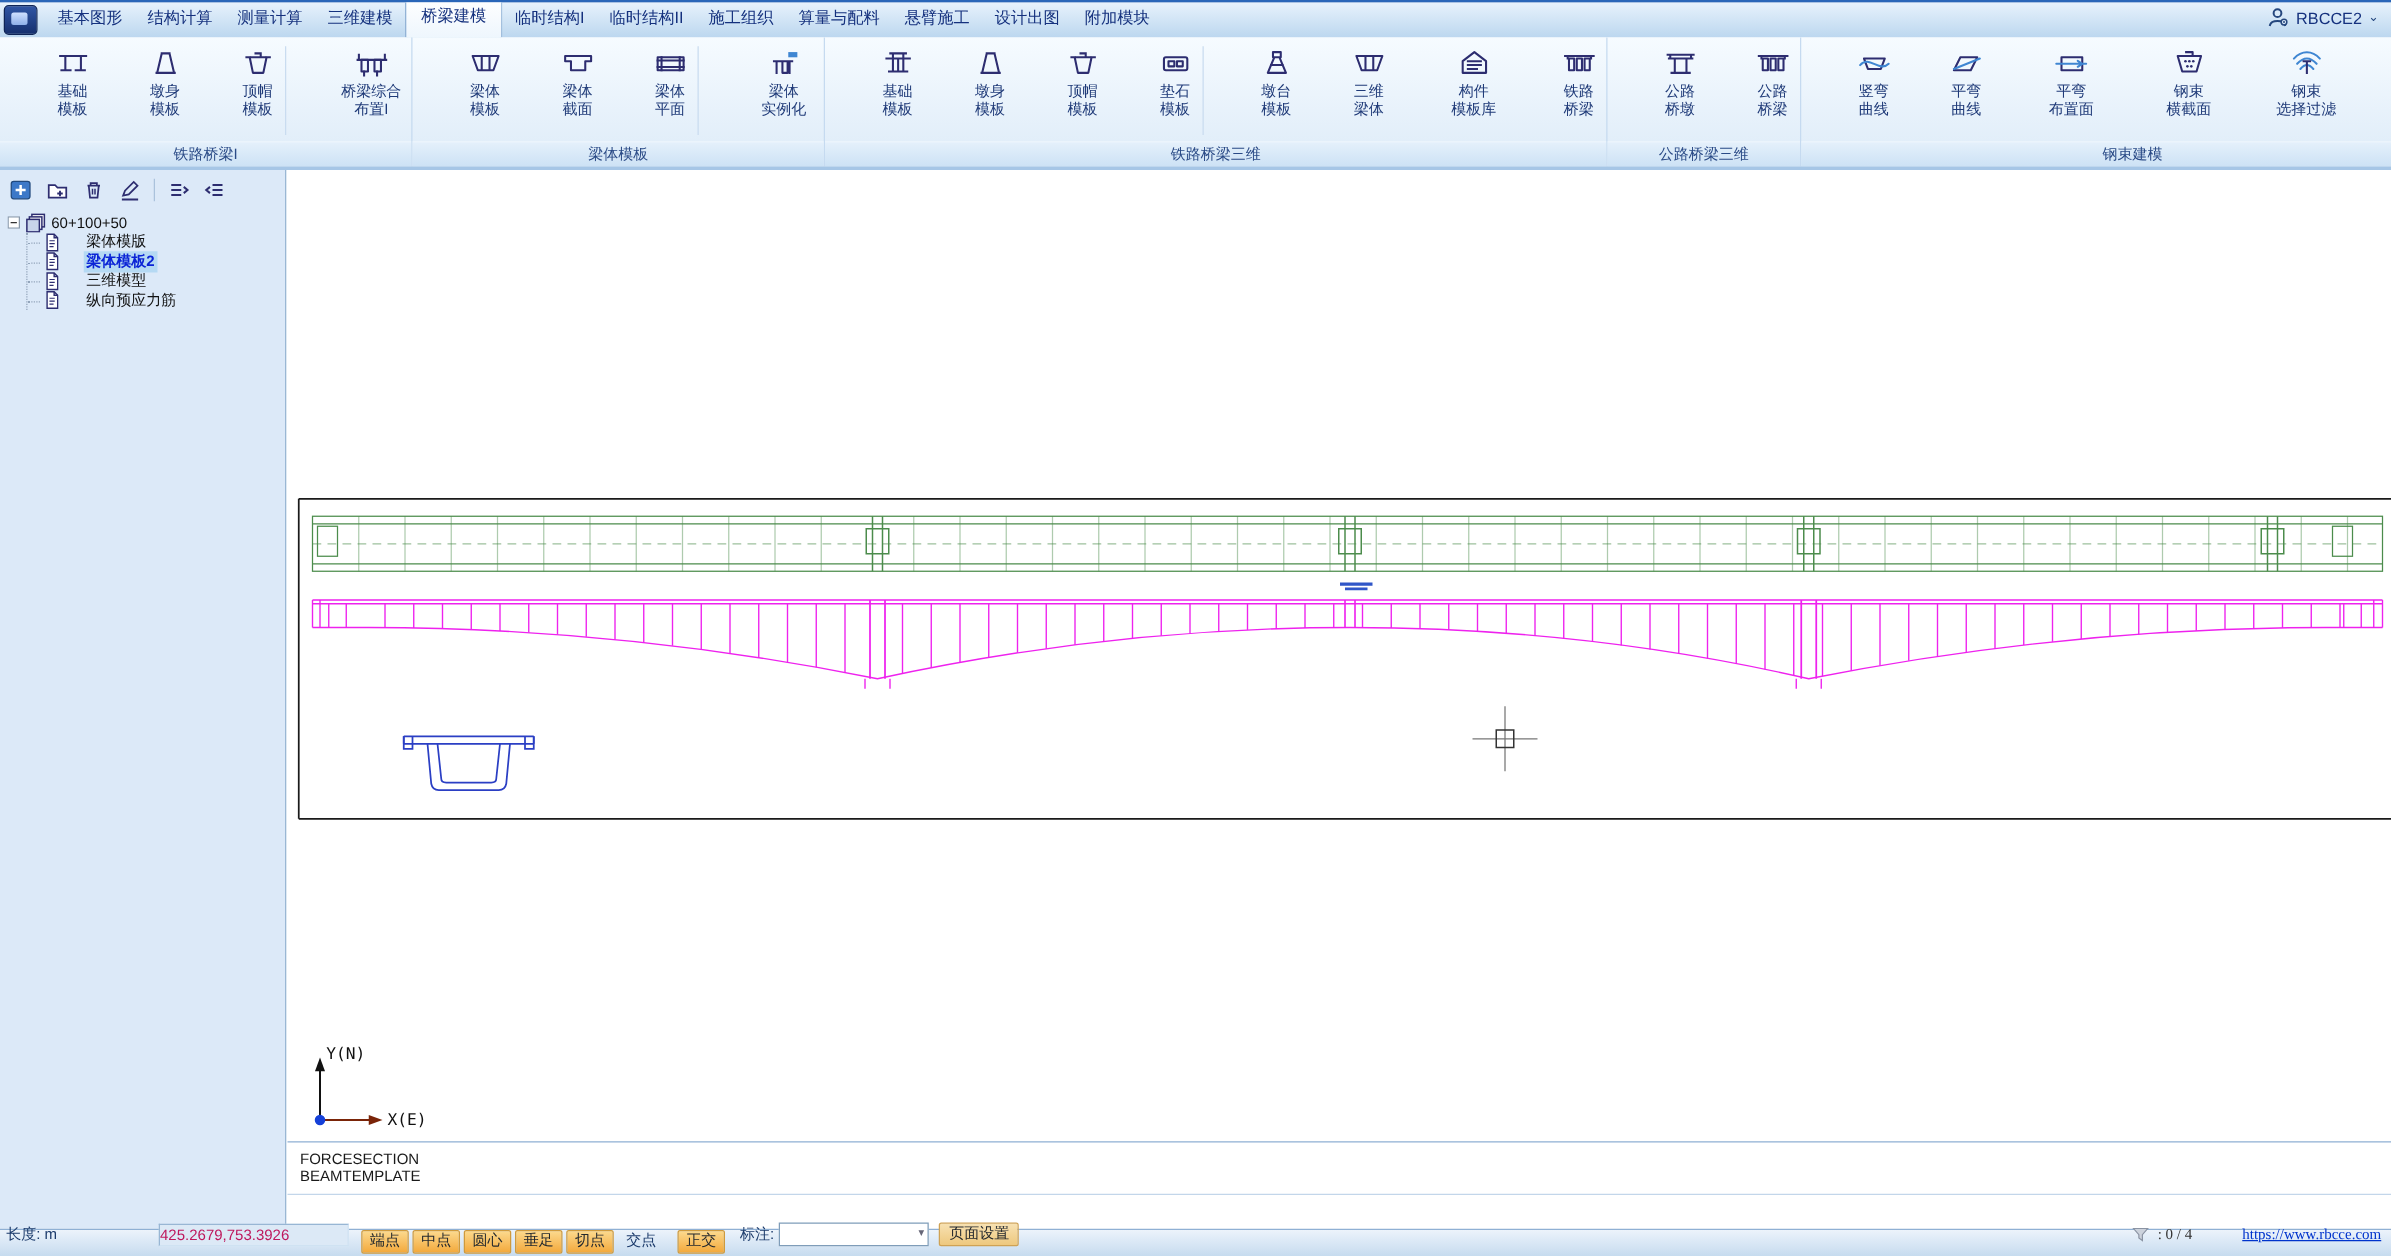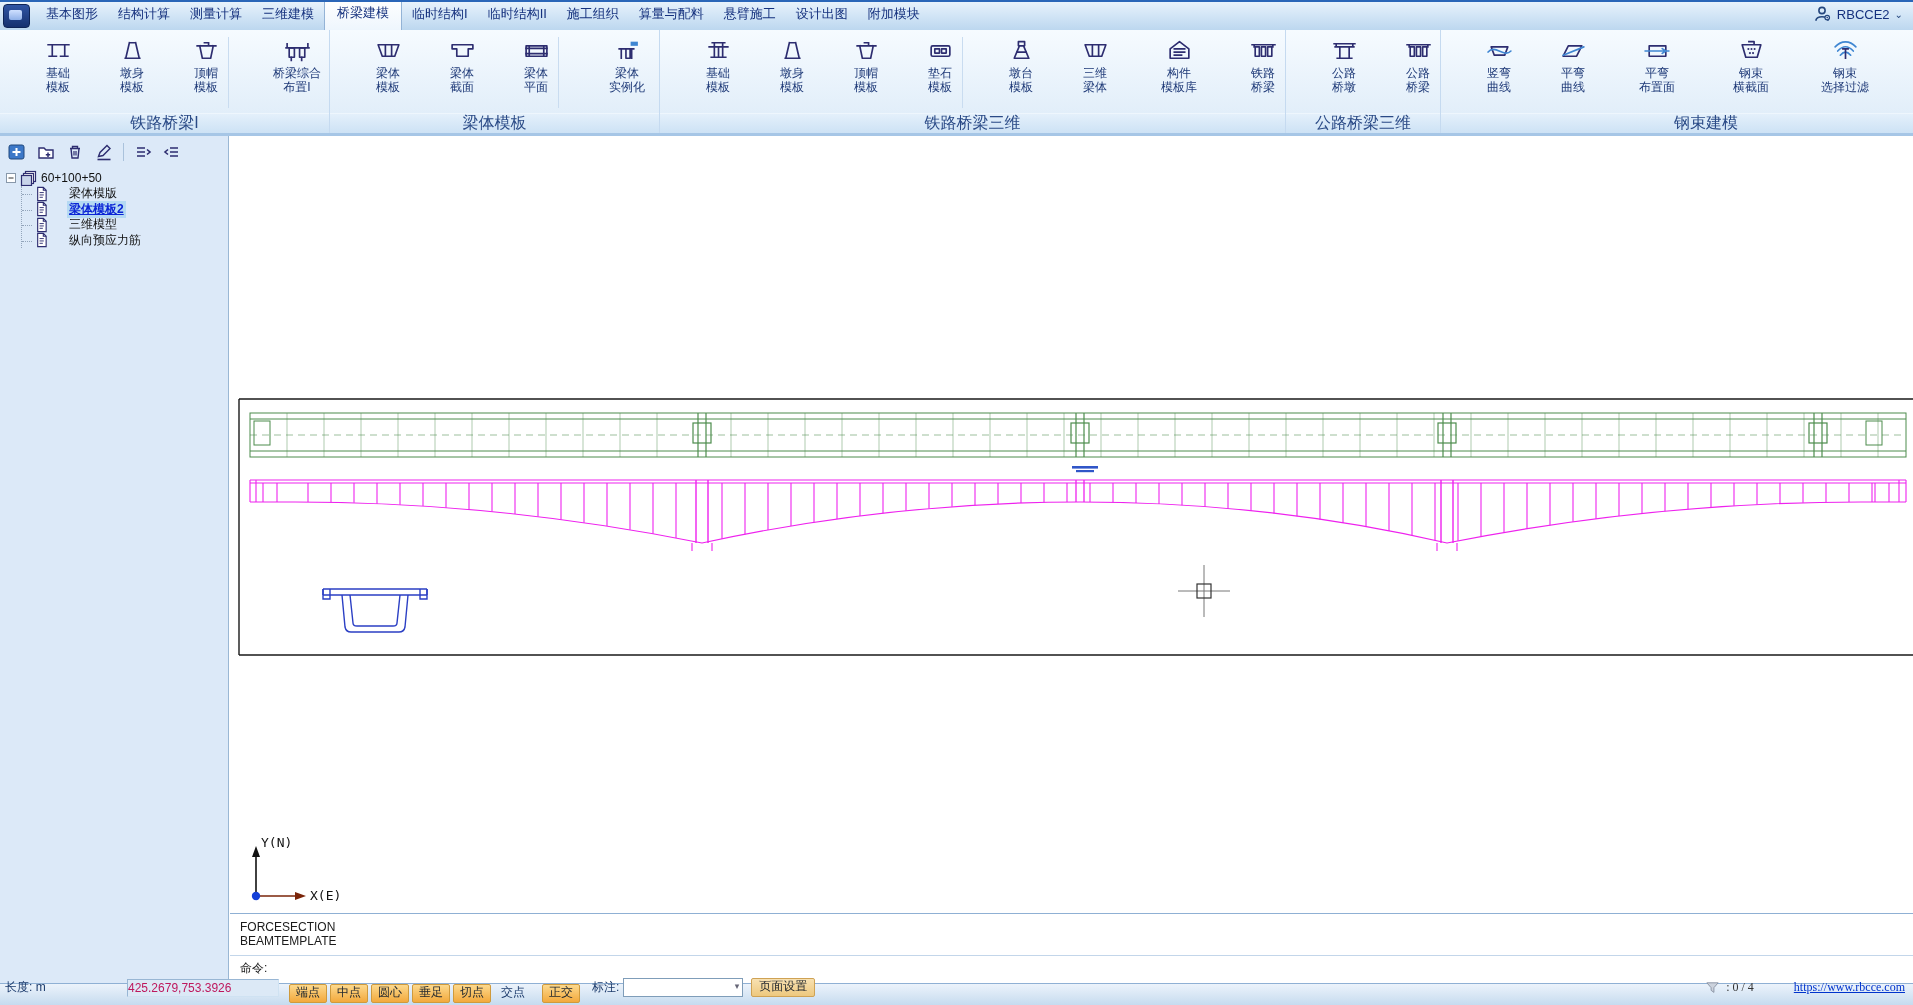--- a/index.html
+++ b/index.html
@@ -23,40 +23,40 @@
   #ribbon{position:absolute;left:0;top:28px;width:100%;height:103px;
     background:linear-gradient(#f6fbff,#ddebf8);border-bottom:3px solid #a6c6e6;display:flex;}
   .ribbon-group{display:flex;flex-direction:column;border-right:1px solid #c5daf0;}
   .rg-buttons{flex:1;display:flex;align-items:stretch;padding:2px 3px 0;}
   .ribbon-btn{width:38px;display:flex;flex-direction:column;align-items:center;padding-top:2px;cursor:default;margin-left:36px;}
   .ribbon-btn.wide{width:58px;}
   .rb-icon{height:32px;display:flex;align-items:center;justify-content:center;}
   .rb-icon svg{width:27px;height:25px;}
   .rb-label{font-size:12px;line-height:14px;text-align:center;color:#1f3a78;white-space:nowrap;}
   .rg-sep{width:1px;background:#c9dcf0;margin:5px 3px;}
-  .rg-title{height:19px;line-height:18px;font-size:16px;text-align:center;color:#2a4a86;
+  .rg-title{height:19px;line-height:18px;font-size:12px;text-align:center;color:#2a4a86;
     background:linear-gradient(#e4f0fb,#cde2f5);border-top:1px solid #eef6fd;padding:0 8px;}
   svg .nv{stroke:#2d2d70;fill:none;stroke-width:1.6;stroke-linejoin:round;stroke-linecap:square;}
   svg .nvf{fill:#2d2d70;stroke:none;}
   svg .acc{stroke:#3f86d2;fill:none;stroke-width:1.6;stroke-linecap:round;}
   svg .accf{fill:#3f86d2;stroke:none;}
   
   #sidebar{position:absolute;left:0;top:134px;bottom:22px;width:229px;background:#dce9f8;
     border-right:1px solid #9ab7d4;box-sizing:border-box;}
   #side-toolbar{display:flex;align-items:center;gap:9px;padding:6px 6px 4px 7px;}
   .tbtn{width:20px;height:20px;display:flex;align-items:center;justify-content:center;cursor:default;}
   .tbtn svg{width:18px;height:18px;}
   .tb-sep{width:1px;height:18px;background:#aac2dc;}
   #tree{padding:4px 2px 0 6px;font-size:12px;color:#111;}
   .tree-root-row{display:flex;align-items:center;gap:4px;height:16px;}
   .tree-children{margin-left:15px;border-left:1px dotted #93a5bb;padding-left:0;}
   .tree-row{display:flex;align-items:center;gap:20px;height:15.5px;position:relative;padding-left:12px;cursor:default;}
   .tree-row:before{content:"";position:absolute;left:0;top:8px;width:10px;border-top:1px dotted #93a5bb;}
   .tree-row .lbl{padding:0 2px;}
-  .tree-row.sel .lbl{color:#0b24d6;font-weight:bold;background:#b5d9f3;text-decoration:underline;}
+  .tree-row.sel .lbl{color:#0b24d6;font-weight:bold;background:#b5d9f3;}
   
   #main{position:absolute;left:230px;top:134px;right:0;bottom:22px;background:#fff;}
   #drawing{position:absolute;left:0;right:0;top:0;bottom:70px;}
   #console{position:absolute;left:0;right:0;bottom:0;height:70px;background:#fff;
     border-top:1px solid #8fb0d4;font-size:12px;color:#1a1a1a;box-sizing:border-box;padding:6px 0 0 10px;}
   .con-line{line-height:14px;}
   #con-sep{border-top:1px solid #c3d6ea;margin:7px 0 5px -10px;}
   
   #statusbar{position:absolute;left:0;bottom:0;width:100%;height:22px;
     background:linear-gradient(#ecf3fb,#c6dbef);border-top:1px solid #8fb0d4;box-sizing:border-box;
@@ -641,21 +641,20 @@
           <text x="31" y="711">Y(N)</text>
           <text x="80" y="764">X(E)</text>
         </g>
       </svg>
     </div>
 
     <div id="console">
       <div class="con-line">FORCESECTION</div>
       <div class="con-line">BEAMTEMPLATE</div>
       <div id="con-sep"></div>
-      <div class="con-line">命令:</div>
     </div>
   </div>
 
   <div id="statusbar">
     <span id="len-label">长度: m</span>
     <div id="coordbox">425.2679,753.3926</div>
     <div id="snaps">
         <div class="snap on">端点</div>
         <div class="snap on">中点</div>
         <div class="snap on">圆心</div>

